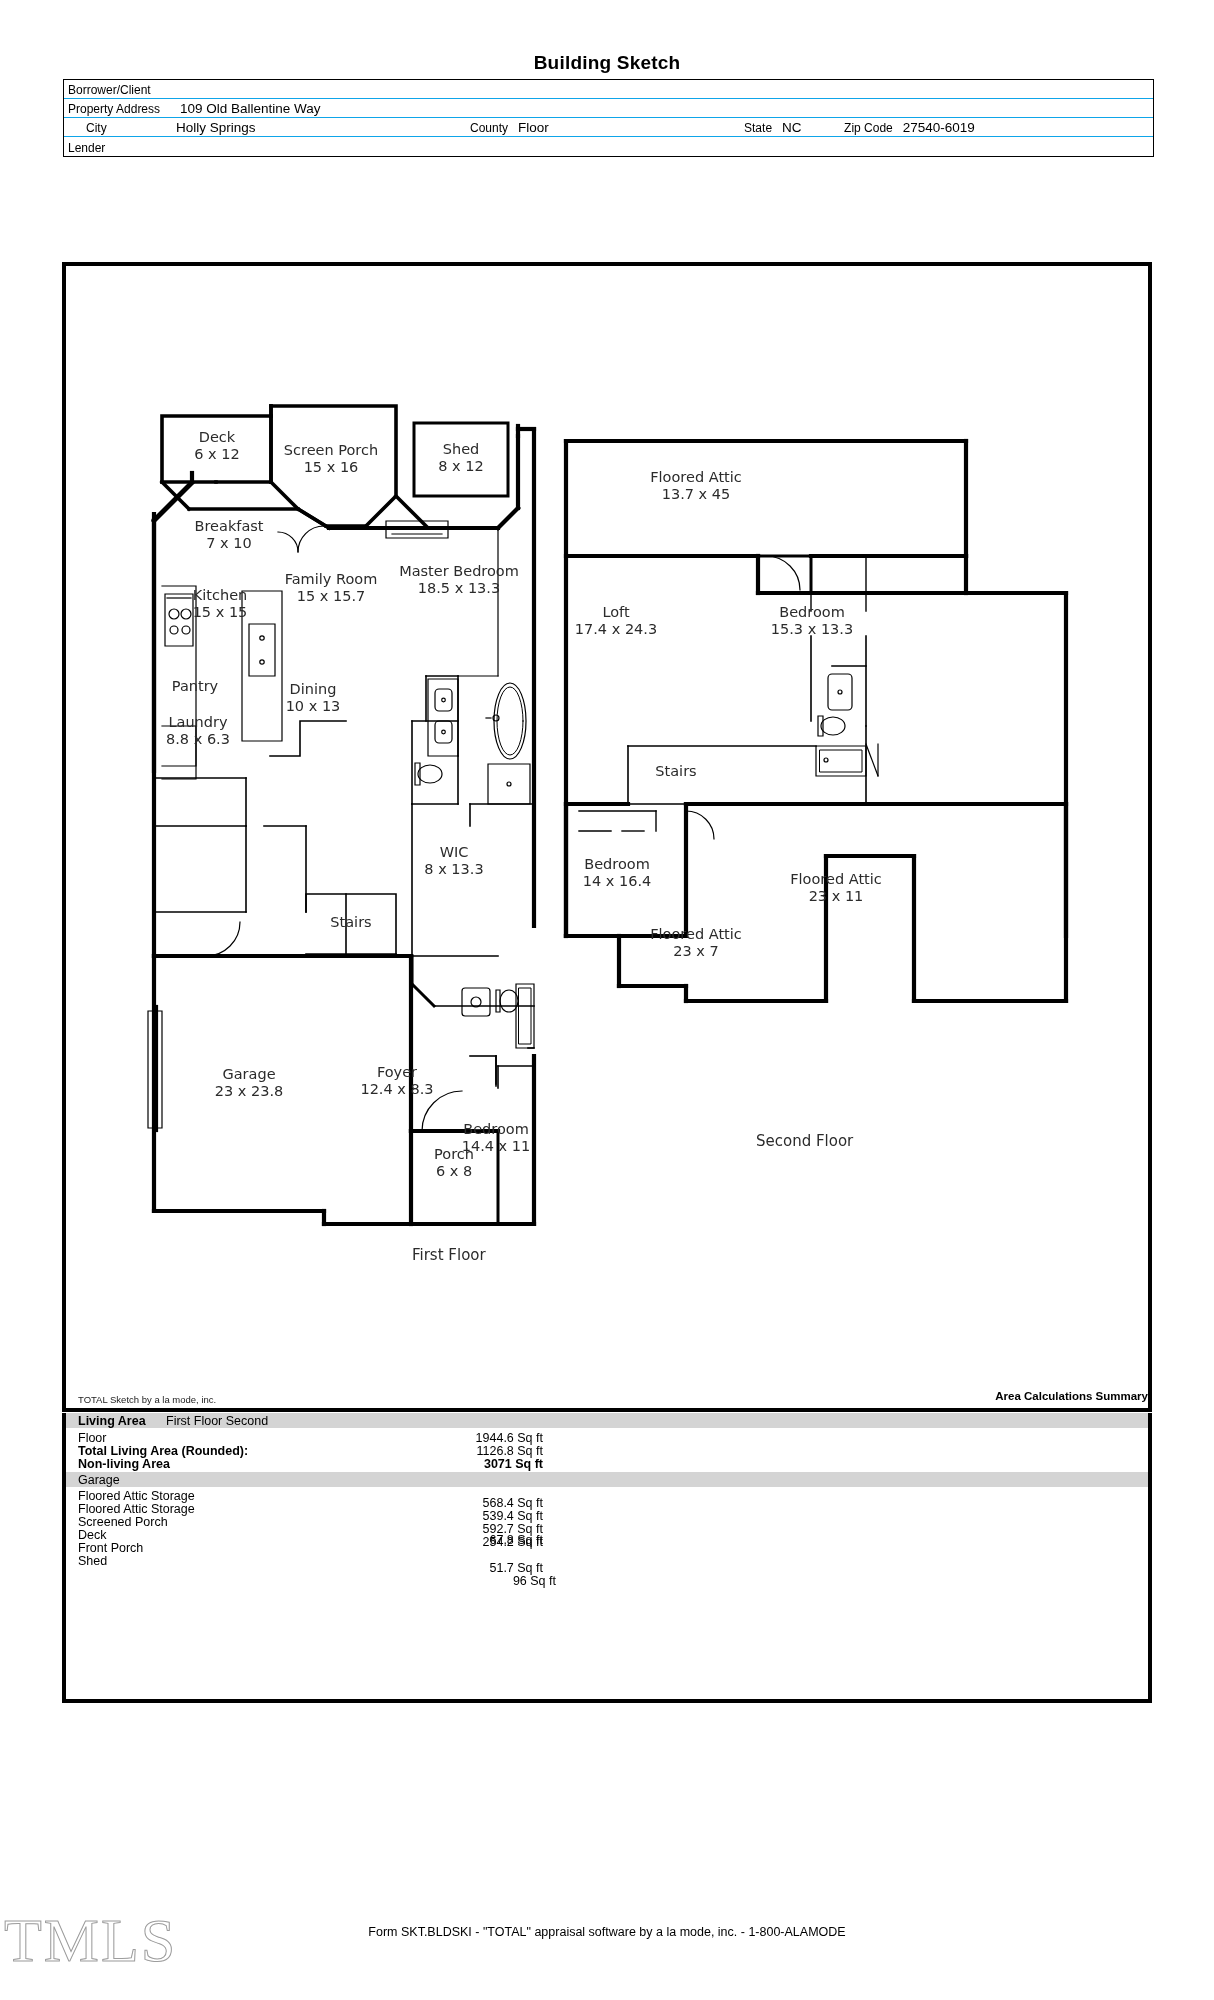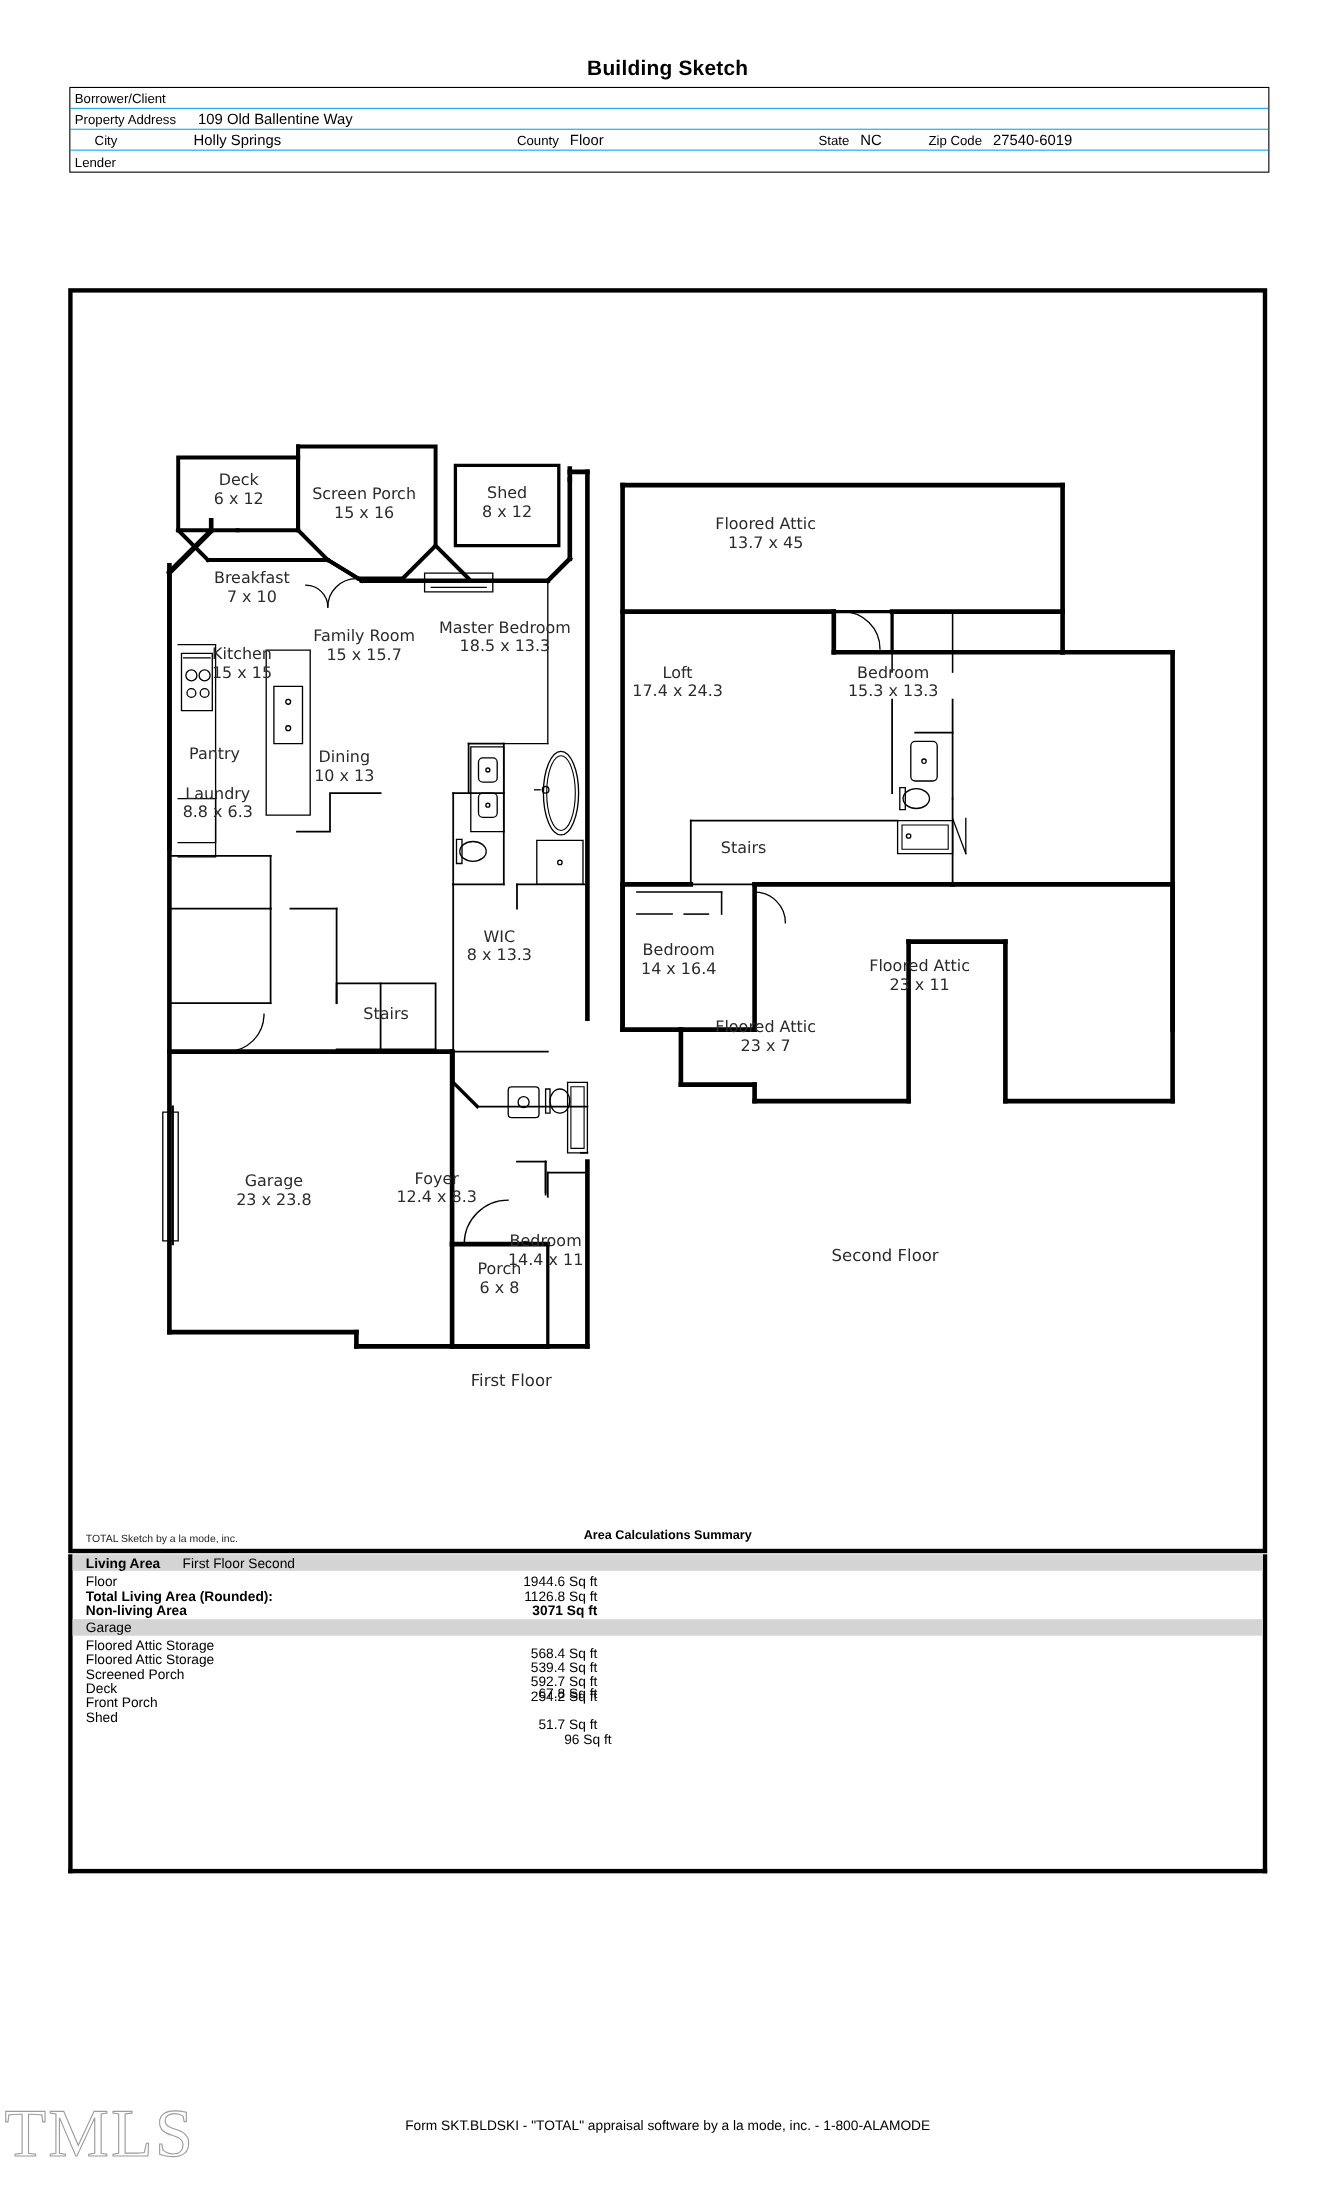--- a/index.html
+++ b/index.html
@@ -56,21 +56,21 @@
   .rm .d{display:block;}
   .floor-lbl{
     position:absolute;font-size:15px;color:#2b2b2b;white-space:nowrap;
     font-family:"DejaVu Sans", sans-serif;
   }
   
   #calc-credit{
     position:absolute;left:12px;top:8px;font-size:9.5px;color:#222;
   }
   #calc-title{
-    position:absolute;left:0;top:5px;width:1082px;text-align:center;
+    position:absolute;left:0;top:5px;width:1082px;text-align:right;
     font-size:11.5px;font-weight:bold;
   }
   .band{
     position:absolute;left:0;width:1082px;height:15px;background:#d4d4d4;
   }
   .calc-lbl{
     position:absolute;left:12px;font-size:12.5px;white-space:nowrap;
   }
   .calc-lbl.b{font-weight:bold;}
   .calc-val{
@@ -433,21 +433,21 @@
   </div>
   <div class="rm" style="left:700px;top:605px;width:140px;">
     <span class="n">Floored Attic</span>
     <span class="d">23 x 11</span>
   </div>
   <div class="rm" style="left:560px;top:660px;width:140px;">
     <span class="n">Floored Attic</span>
     <span class="d">23 x 7</span>
   </div>
 
-  <div class="floor-lbl" style="left:362px;top:980px;">First Floor</div>
+  <div class="floor-lbl" style="left:346px;top:980px;">First Floor</div>
   <div class="floor-lbl" style="left:690px;top:866px;">Second Floor</div>
 
   <div id="calc-credit" style="top:1128px;left:12px;">TOTAL Sketch by a la mode, inc.</div>
   <div id="calc-title" style="top:1124px;">Area Calculations Summary</div>
 </div>
 
 <div id="calc-frame">
 
   <div class="band" style="top:0px;"></div>
   <div class="calc-lbl b" style="top:1px;">Living  Area</div>

